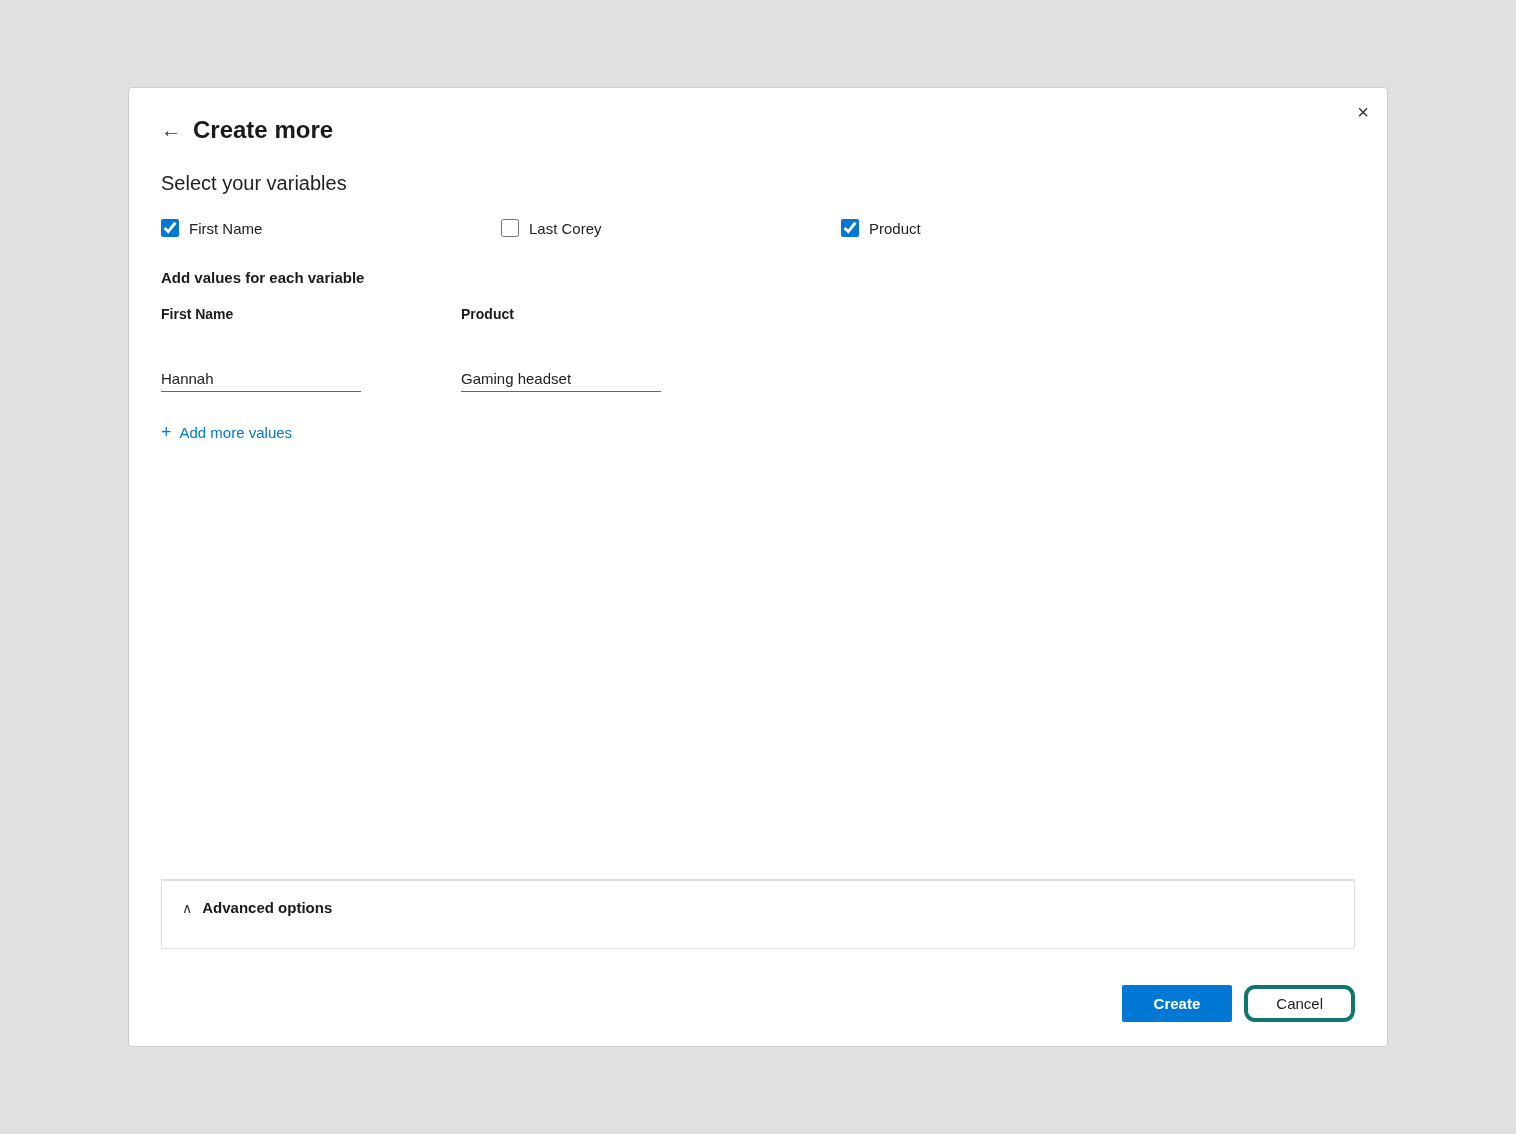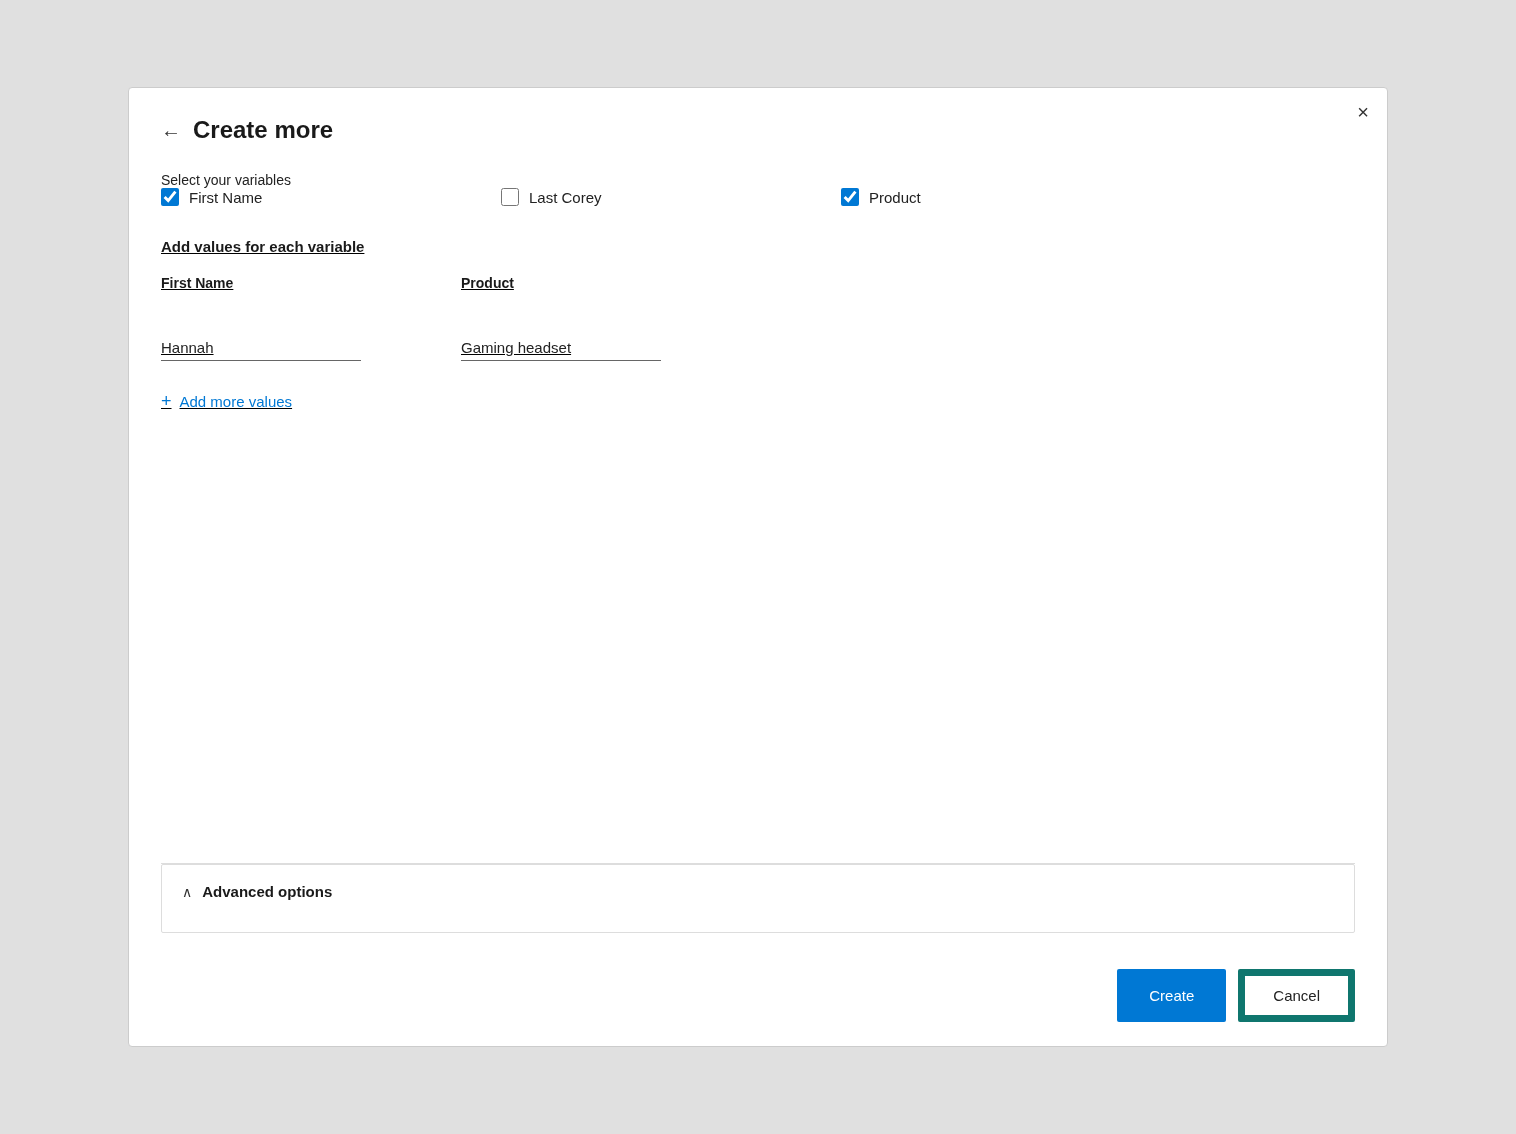--- a/index.html
+++ b/index.html
@@ -47,24 +47,24 @@
       color: #333;
       padding: 0;
       line-height: 1;
     }
     .dialog-title {
       font-size: 24px;
       font-weight: 600;
       color: #1a1a1a;
     }
     .section-label {
-      font-size: 14px;
+      font-size: 20px;
       font-weight: 400;
       color: #222;
-      margin-bottom: 0;
+      margin-bottom: 24px;
     }
     .variables-row {
       display: flex;
       align-items: center;
       gap: 0;
       margin-bottom: 32px;
     }
     .checkbox-item {
       display: flex;
       align-items: center;
@@ -76,21 +76,20 @@
       height: 18px;
       cursor: pointer;
       accent-color: #0078d4;
     }
     .checkbox-label {
       font-size: 15px;
       color: #222;
     }
     .add-values-section {
       flex: 1;
-      text-decoration: underline;
     }
     .add-values-title {
       font-size: 15px;
       font-weight: 600;
       color: #1a1a1a;
       margin-bottom: 20px;
     }
     .values-table-header {
       display: flex;
       gap: 0;
@@ -222,30 +221,30 @@
       justify-content: flex-end;
       gap: 12px;
       margin-top: auto;
       padding-top: 36px;
     }
     .btn-create {
       background: #0078d4;
       color: #fff;
       border: none;
       border-radius: 2px;
-      padding: 18px 32px;
-      font-size: 15px;
-      font-weight: 400;
+      padding: 10px 32px;
+      font-size: 15px;
+      font-weight: 700;
       cursor: pointer;
     }
     .btn-cancel {
       background: #fff;
       color: #222;
-      border: 7px solid #0f766e;
-      border-radius: 2px;
+      border: 4px solid #0f766e;
+      border-radius: 11px;
       padding: 1px 28px;
       font-size: 15px;
       cursor: pointer;
     }
   </style>
 </head>
 <body>
 
 <div class="dialog">
 

